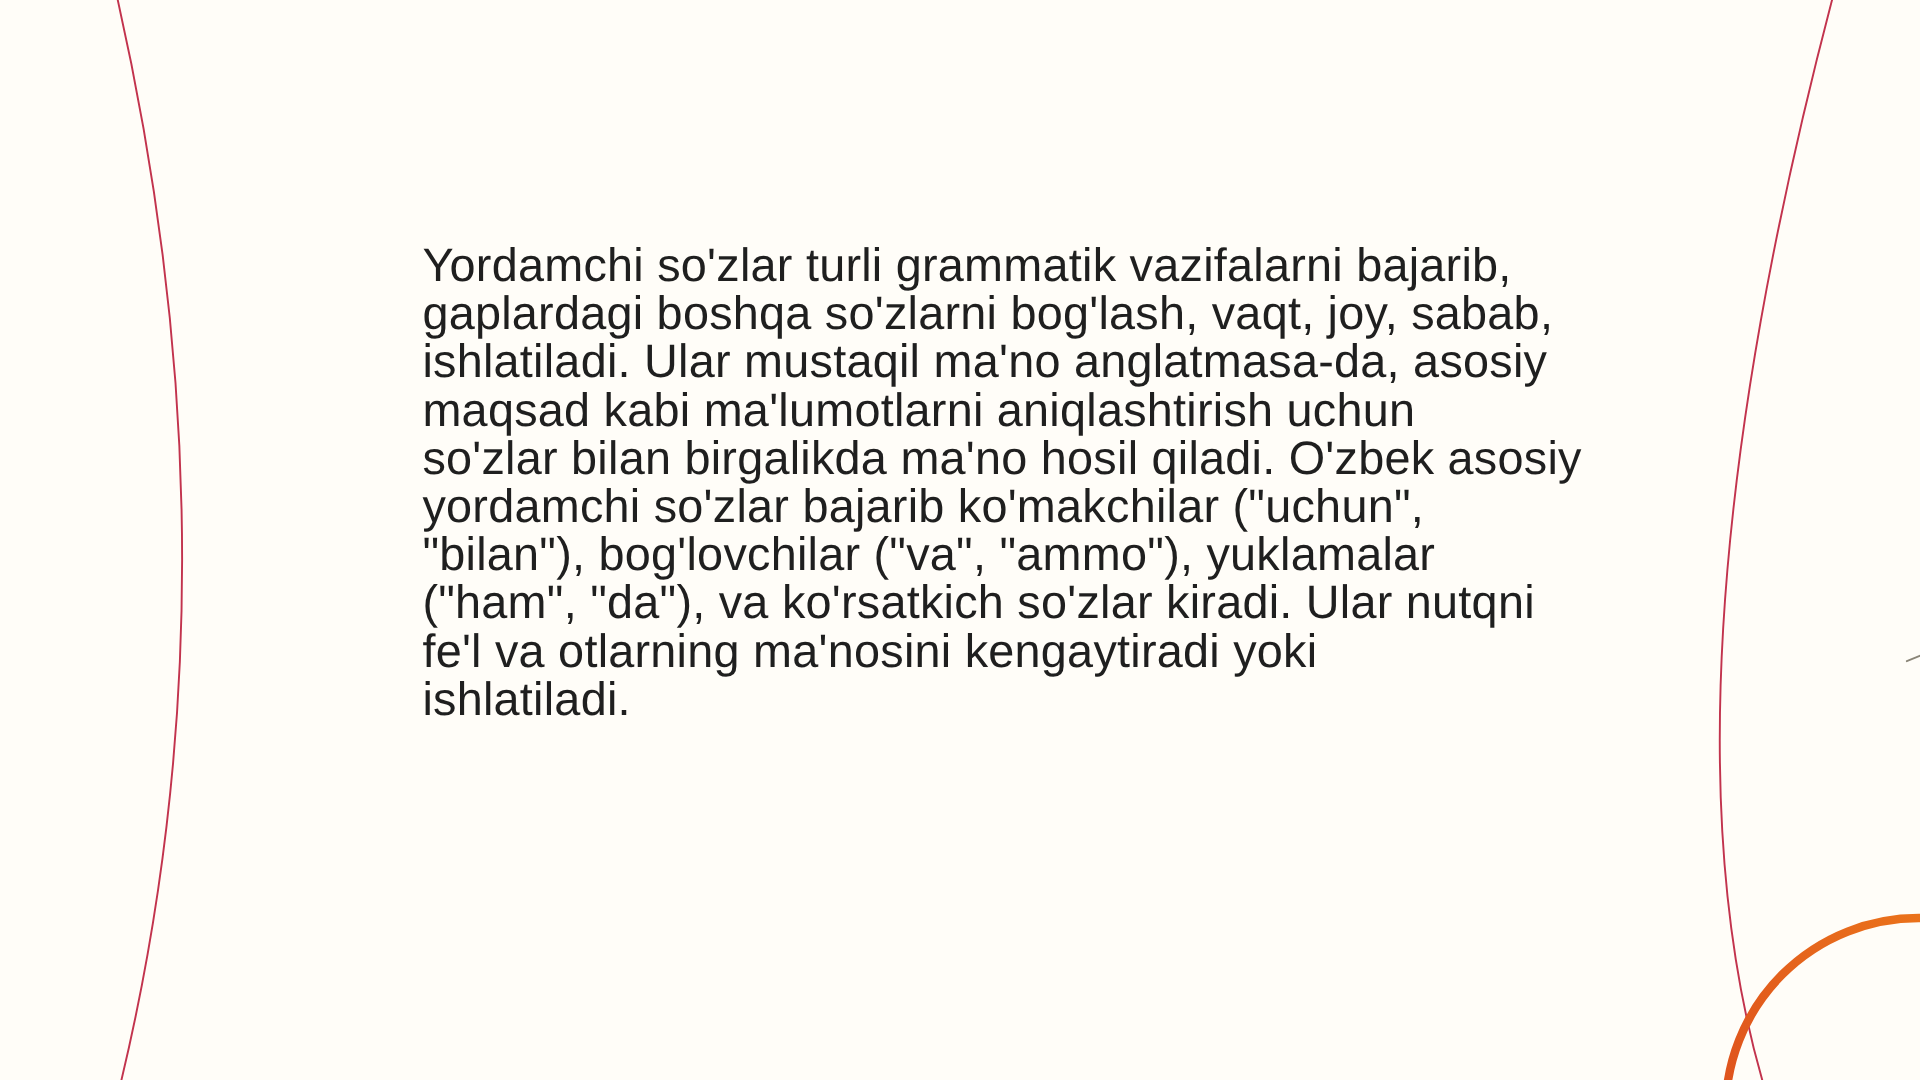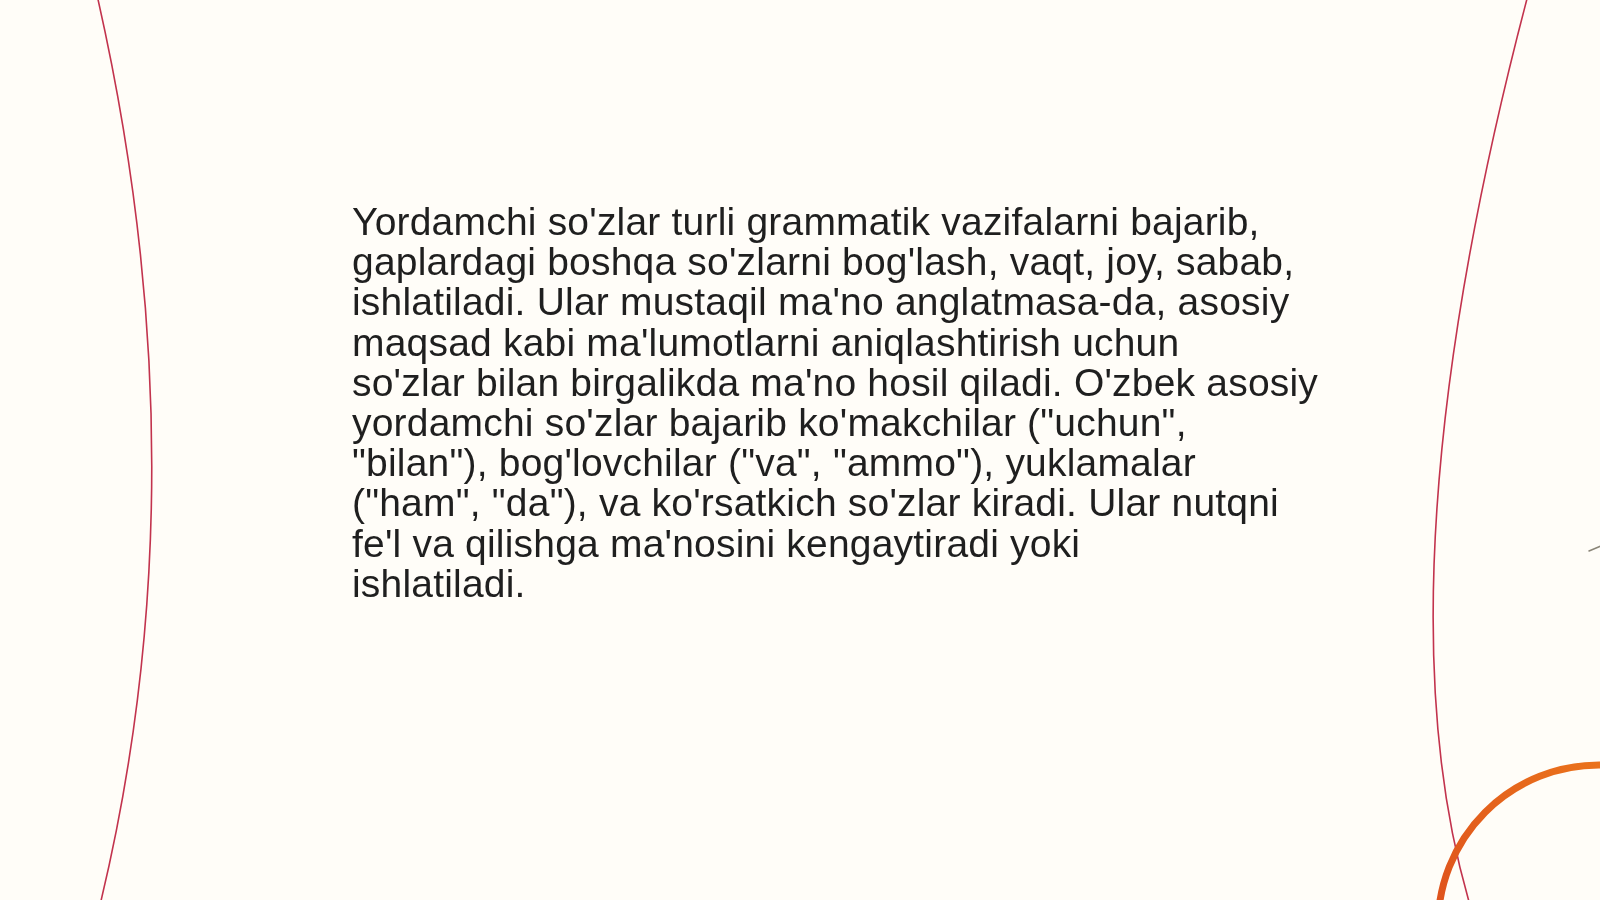--- a/index.html
+++ b/index.html
@@ -65,17 +65,17 @@
 
   <div class="paragraph">
       <div>Yordamchi so'zlar turli grammatik vazifalarni bajarib,</div>
       <div>gaplardagi boshqa so'zlarni bog'lash, vaqt, joy, sabab,</div>
       <div>ishlatiladi. Ular mustaqil ma'no anglatmasa-da, asosiy</div>
       <div>maqsad kabi ma'lumotlarni aniqlashtirish uchun</div>
       <div>so'zlar bilan birgalikda ma'no hosil qiladi. O'zbek asosiy</div>
       <div>yordamchi so'zlar bajarib ko'makchilar ("uchun",</div>
       <div>"bilan"), bog'lovchilar ("va", "ammo"), yuklamalar</div>
       <div>("ham", "da"), va ko'rsatkich so'zlar kiradi. Ular nutqni</div>
-      <div>fe'l va qilishga ma'nosini kengaytiradi yoki</div>
+      <div>fe'l va otlarning ma'nosini kengaytiradi yoki</div>
       <div>ishlatiladi.</div>
     </div>
 
 </div>
 
 </body></html>

